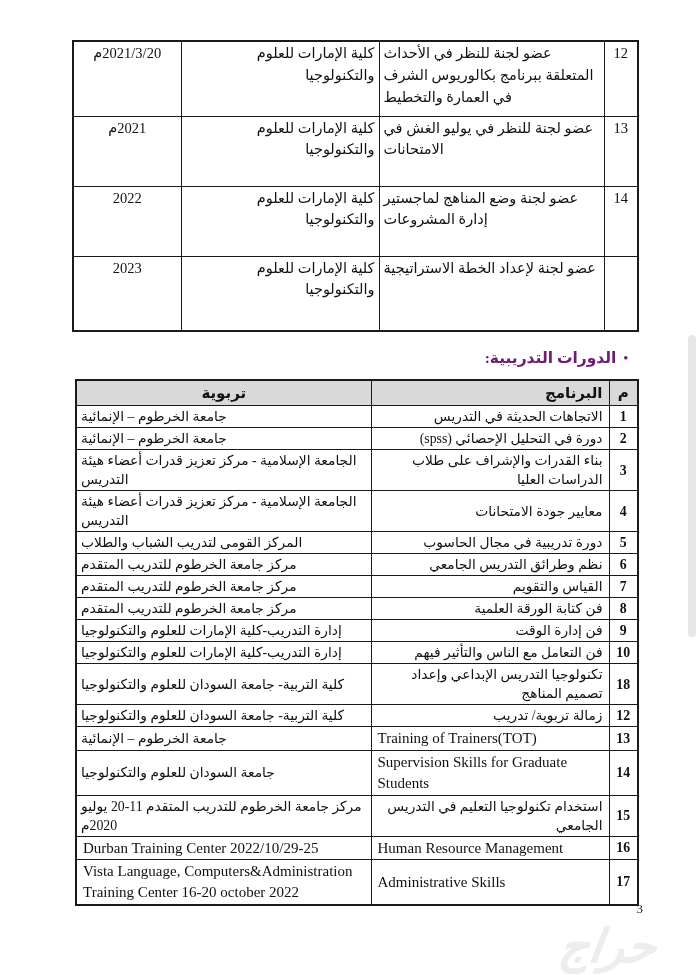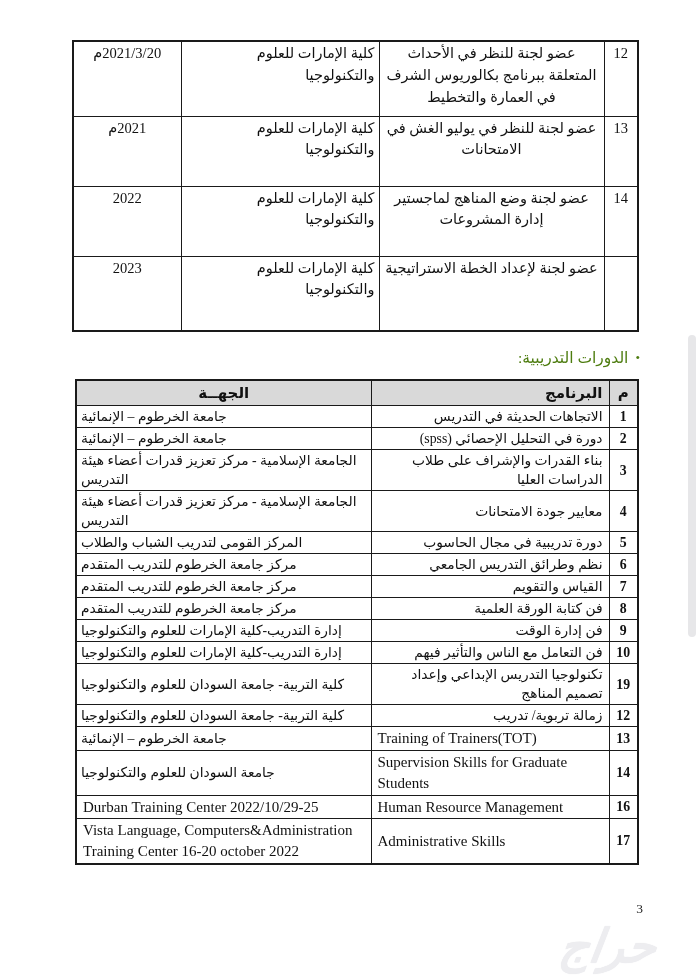--- a/index.html
+++ b/index.html
@@ -13,31 +13,31 @@
     border-collapse:collapse;position:absolute;table-layout:fixed;
     border:2px solid #1a1a1a;
   }
   table.doc-table td, table.doc-table th{
     border:1px solid #1a1a1a;overflow:hidden;word-wrap:break-word;
   }
   
   #committees-table{left:72px;top:40px;width:565px;font-size:14.5px;line-height:1.5;}
   #committees-table td{vertical-align:top;padding:1px 4px;}
   #committees-table td.c-no{text-align:center;}
-  #committees-table td.c-role{text-align:center;}
+  #committees-table td.c-role{text-align:left;}
   #committees-table td.c-org{}
   #committees-table td.c-date{text-align:center;margin-left:48px;}
   #committees-table tr:nth-child(1){height:75px;}
   #committees-table tr:nth-child(2){height:70px;}
   #committees-table tr:nth-child(3){height:70px;}
   #committees-table tr:nth-child(4){height:75px;}
   
   #section-heading{
-    position:absolute;top:349px;right:60px;direction:rtl;
-    font-weight:normal;font-size:15.5px;color:#4d7c0f;
+    position:absolute;top:349px;right:72px;direction:rtl;
+    font-weight:bold;font-size:15.5px;color:#701a75;
   }
   #section-heading .bullet{font-size:13px;margin-left:7px;vertical-align:1px;}
   
   #courses-table{left:75px;top:379px;width:562px;font-size:13.8px;line-height:1.38;}
   #courses-table th{
     background:#d9d9d9;font-weight:bold;font-size:15px;padding:1px 4px;height:22px;
   }
   #courses-table th.h-no{text-align:center;}
   #courses-table th.h-program{text-align:right;padding-right:6px;}
   #courses-table th.h-entity{text-align:center;}
@@ -104,21 +104,21 @@
 <table id="courses-table" class="doc-table" dir="rtl">
   <colgroup>
     <col style="width:29px">
       <col style="width:238px">
       <col style="width:295px">
   </colgroup>
   <thead>
     <tr>
       <th class="h-no">م</th>
       <th class="h-program">البرنامج</th>
-      <th class="h-entity">الجهــة</th>
+      <th class="h-entity">تربوية</th>
     </tr>
   </thead>
   <tbody>
       <tr>
         <td class="c-no">1</td>
         <td class="c-program">الاتجاهات الحديثة في التدريس</td>
         <td class="c-entity">جامعة الخرطوم – الإنمائية</td>
       </tr>
       <tr>
         <td class="c-no">2</td>
@@ -159,40 +159,45 @@
         <td class="c-no">9</td>
         <td class="c-program">فن إدارة الوقت</td>
         <td class="c-entity">إدارة التدريب-كلية الإمارات للعلوم والتكنولوجيا</td>
       </tr>
       <tr>
         <td class="c-no">10</td>
         <td class="c-program">فن التعامل مع الناس والتأثير فيهم</td>
         <td class="c-entity">إدارة التدريب-كلية الإمارات للعلوم والتكنولوجيا</td>
       </tr>
       <tr>
-        <td class="c-no">19</td>
+        <td class="c-no">18</td>
         <td class="c-program">تكنولوجيا التدريس الإبداعي وإعداد تصميم المناهج</td>
         <td class="c-entity">كلية التربية- جامعة السودان للعلوم والتكنولوجيا</td>
       </tr>
       <tr>
         <td class="c-no">12</td>
         <td class="c-program">زمالة تربوية/  تدريب</td>
         <td class="c-entity">كلية التربية- جامعة السودان للعلوم والتكنولوجيا</td>
       </tr>
       <tr>
         <td class="c-no">13</td>
         <td class="c-program ltr" dir="ltr">Training of Trainers(TOT)</td>
         <td class="c-entity">جامعة الخرطوم – الإنمائية</td>
       </tr>
       <tr>
         <td class="c-no">14</td>
         <td class="c-program ltr" dir="ltr">Supervision Skills for Graduate Students</td>
         <td class="c-entity">جامعة السودان للعلوم والتكنولوجيا</td>
       </tr>
       <tr>
+        <td class="c-no">15</td>
+        <td class="c-program">استخدام تكنولوجيا التعليم في التدريس الجامعي</td>
+        <td class="c-entity">مركز جامعة الخرطوم للتدريب المتقدم 11-20 يوليو 2020م</td>
+      </tr>
+      <tr>
         <td class="c-no">16</td>
         <td class="c-program ltr" dir="ltr">Human Resource Management</td>
         <td class="c-entity ltr" dir="ltr">Durban Training Center 2022/10/29-25</td>
       </tr>
       <tr>
         <td class="c-no">17</td>
         <td class="c-program ltr" dir="ltr">Administrative Skills</td>
         <td class="c-entity ltr" dir="ltr">Vista Language, Computers&amp;Administration Training Center 16-20 october 2022</td>
       </tr>
     </tbody>

